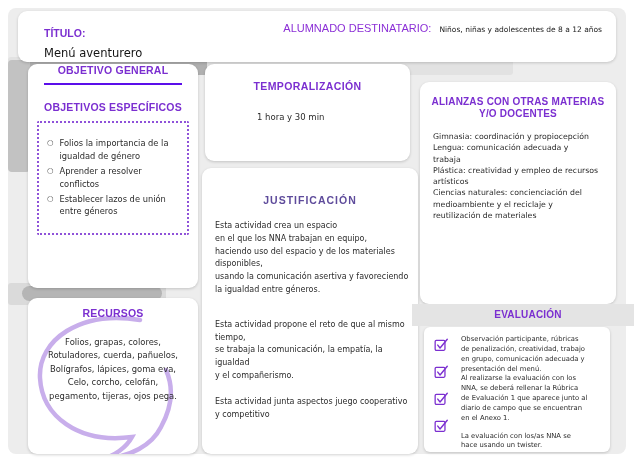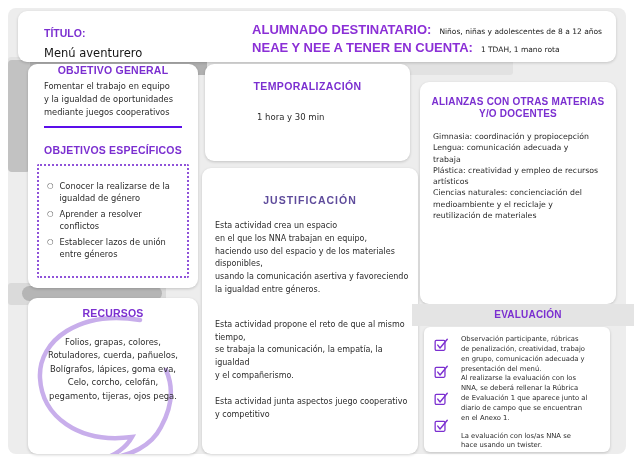--- a/index.html
+++ b/index.html
@@ -9,21 +9,21 @@
   .accent{position:absolute;}
   .hd{font-family:"Liberation Sans",sans-serif;font-weight:bold;color:#7b2fd0;text-align:center;letter-spacing:.2px;}
   .body-txt{color:#2b2b2b;white-space:pre-line;}
   
   .title-card{left:18px;top:11px;width:598px;height:51px;display:flex;align-items:flex-start;}
   .title-left{display:flex;align-items:baseline;gap:7px;padding:16px 0 0 26px;white-space:nowrap;flex-direction:column;}
   .title-label{font-family:"Liberation Sans",sans-serif;font-weight:bold;font-size:10.5px;color:#7b2fd0;}
   .title-value{font-size:11.5px;color:#141414;}
   .title-right{margin-left:auto;padding:11px 14px 0 0;}
   .meta-row{display:flex;align-items:baseline;gap:8px;white-space:nowrap;margin-bottom:3px;}
-  .meta-label{font-family:"Liberation Sans",sans-serif;font-weight:bold;font-size:13px;color:#8b2fd6;}
+  .meta-label{font-family:"Liberation Sans",sans-serif;font-weight:normal;font-size:11px;color:#8b2fd6;}
   .meta-value{font-size:7.5px;color:#222;}
   
   .objetivos-card{left:28px;top:64px;width:170px;height:224px;padding:0;}
   .og-heading{font-size:10.5px;}
   .og-text{font-size:8.3px;line-height:1.55;padding:4px 14px 0 16px;}
   .og-underline{height:2.3px;background:#5b0eea;width:138px;margin:7px auto 0 auto;}
   .oe-heading{font-size:10.5px;margin-top:16px;}
   .oe-box{margin:8px 9px 0 9px;border:2px dotted #8f52d9;border-radius:2px;padding:14px 6px 12px 8px;}
   .oe-item{display:flex;gap:6px;font-size:8.3px;line-height:1.5;color:#2b2b2b;margin-bottom:3px;}
   .oe-bullet{color:#555;font-size:7.5px;line-height:1.7;}
@@ -69,38 +69,31 @@
 <div class="card title-card">
   <div class="title-left">
     <span class="title-label">TÍTULO:</span>
     <span class="title-value">Menú aventurero</span>
   </div>
   <div class="title-right">
     <div class="meta-row">
       <span class="meta-label">ALUMNADO DESTINATARIO:</span>
       <span class="meta-value">Niños, niñas y adolescentes de 8 a 12 años</span>
     </div>
-    <div class="meta-row">
-      <span class="meta-label">NEAE Y NEE A TENER EN CUENTA:</span>
-      <span class="meta-value">1 TDAH, 1 mano rota</span>
-    </div>
   </div>
 </div>
 
 <div class="card objetivos-card">
   <div class="hd og-heading">OBJETIVO GENERAL</div>
-  <div class="body-txt og-text">Fomentar el trabajo en equipo
-y la igualdad de oportunidades
-mediante juegos cooperativos</div>
   <div class="og-underline"></div>
   <div class="hd oe-heading">OBJETIVOS ESPECÍFICOS</div>
   <div class="oe-box">
     <div class="oe-item">
       <span class="oe-bullet">○</span>
-      <span>Conocer la realizarse de la igualdad de género</span>
+      <span>Folios la importancia de la igualdad de género</span>
     </div>
     <div class="oe-item">
       <span class="oe-bullet">○</span>
       <span>Aprender a resolver conflictos</span>
     </div>
     <div class="oe-item">
       <span class="oe-bullet">○</span>
       <span>Establecer lazos de unión entre géneros</span>
     </div>
   </div>

